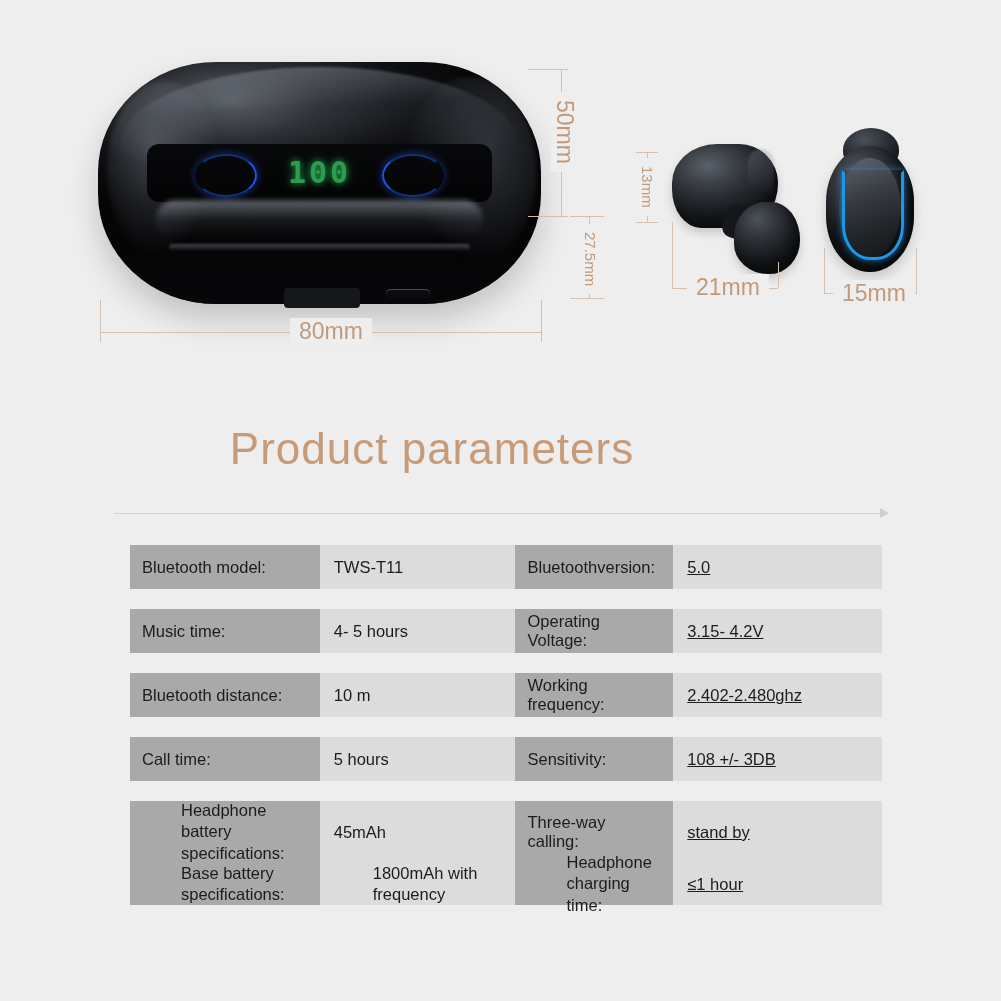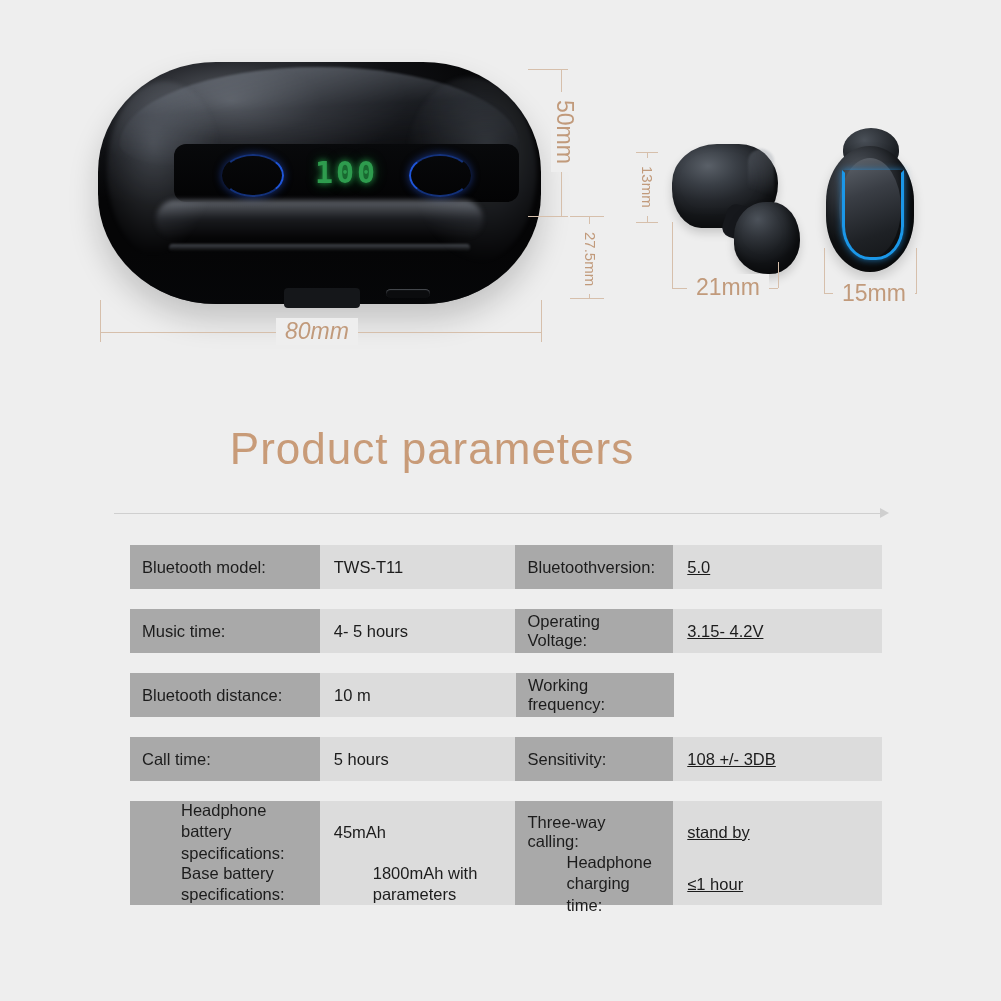--- a/index.html
+++ b/index.html
@@ -66,21 +66,20 @@
     background: radial-gradient(ellipse at 62% 38%, rgba(130,140,154,.34), rgba(30,32,38,0) 70%);
     filter: blur(2px);
   }
   
   .case-screen {
     position: absolute;
     left: 11%; top: 34%;
     width: 78%; height: 24%;
     border-radius: 12px;
     background: linear-gradient(180deg, #08090b 0%, #030304 100%);
-    margin-left: 27px;
   }
   .led-digits {
     position: absolute;
     left: 0; right: 0; top: 50%;
     transform: translateY(-52%);
     text-align: center;
     font-family: "DejaVu Sans Mono", monospace;
     font-size: 30px;
     font-weight: 700;
     letter-spacing: 3px;
@@ -345,21 +344,21 @@
       <div class="case-seam"></div>
       <div class="case-base-shade"></div>
     </div>
     <div class="case-notch"></div>
     <div class="usb-port"></div>
   </div>
 
   <div class="dim-line dim-v" style="left:100px; top:300px; height:42px;"></div>
   <div class="dim-line dim-v" style="left:541px; top:300px; height:42px;"></div>
   <div class="dim-line dim-h" style="left:100px; top:332px; width:441px;"></div>
-  <div class="dim-label h" style="left:276px; top:318px;font-style:italic;">80mm</div>
+  <div class="dim-label h" style="left:290px; top:318px;">80mm</div>
 
   <div class="dim-line dim-h" style="left:528px; top:69px; width:40px;"></div>
   <div class="dim-line dim-h" style="left:528px; top:216px; width:40px;"></div>
   <div class="dim-line dim-v" style="left:561px; top:69px; height:147px;"></div>
   <div class="dim-label v" style="left:551px; top:92px;">50mm</div>
 
   <div class="dim-line dim-h" style="left:570px; top:216px; width:34px;"></div>
   <div class="dim-line dim-h" style="left:570px; top:298px; width:34px;"></div>
   <div class="dim-line dim-v" style="left:589px; top:216px; height:82px;"></div>
   <div class="dim-label v sm" style="left:582px; top:224px;">27.5mm</div>
@@ -412,20 +411,21 @@
     <div class="cell cell-label w-l1 h-std">Music time:</div>
     <div class="cell cell-value w-v1 h-std">4- 5 hours</div>
     <div class="cell cell-label w-l2 h-std">Operating Voltage:</div>
     <div class="cell cell-value w-v2 h-std">3.15- 4.2V</div>
   </div>
 
   <div class="spec-row">
     <div class="cell cell-label w-l1 h-std">Bluetooth distance:</div>
     <div class="cell cell-value w-v1 h-std">10 m</div>
     <div class="cell cell-label w-l2 h-std">Working frequency:</div>
+    <div class="cell cell-value w-v2 h-std">2.402-2.480ghz</div>
   </div>
 
   <div class="spec-row">
     <div class="cell cell-label w-l1 h-std">Call time:</div>
     <div class="cell cell-value w-v1 h-std">5 hours</div>
     <div class="cell cell-label w-l2 h-std">Sensitivity:</div>
     <div class="cell cell-value w-v2 h-std">108 +/- 3DB</div>
   </div>
 
   <div class="spec-row tight">
@@ -443,21 +443,21 @@
   <div class="spec-row tight">
     <div class="cell cell-label w-l1 h-last">
       <span>
         <span class="two-line">Base battery</span>
         <span class="two-line">specifications:</span>
       </span>
     </div>
     <div class="cell cell-value w-v1 h-last">
       <span>
         <span class="two-line">1800mAh with</span>
-        <span class="two-line">parameters</span>
+        <span class="two-line">frequency</span>
       </span>
     </div>
     <div class="cell cell-label w-l2 h-last">
       <span>
         <span class="two-line">Headphone</span>
         <span class="two-line">charging time:</span>
       </span>
     </div>
     <div class="cell cell-value w-v2 h-last">≤1 hour</div>
   </div>

